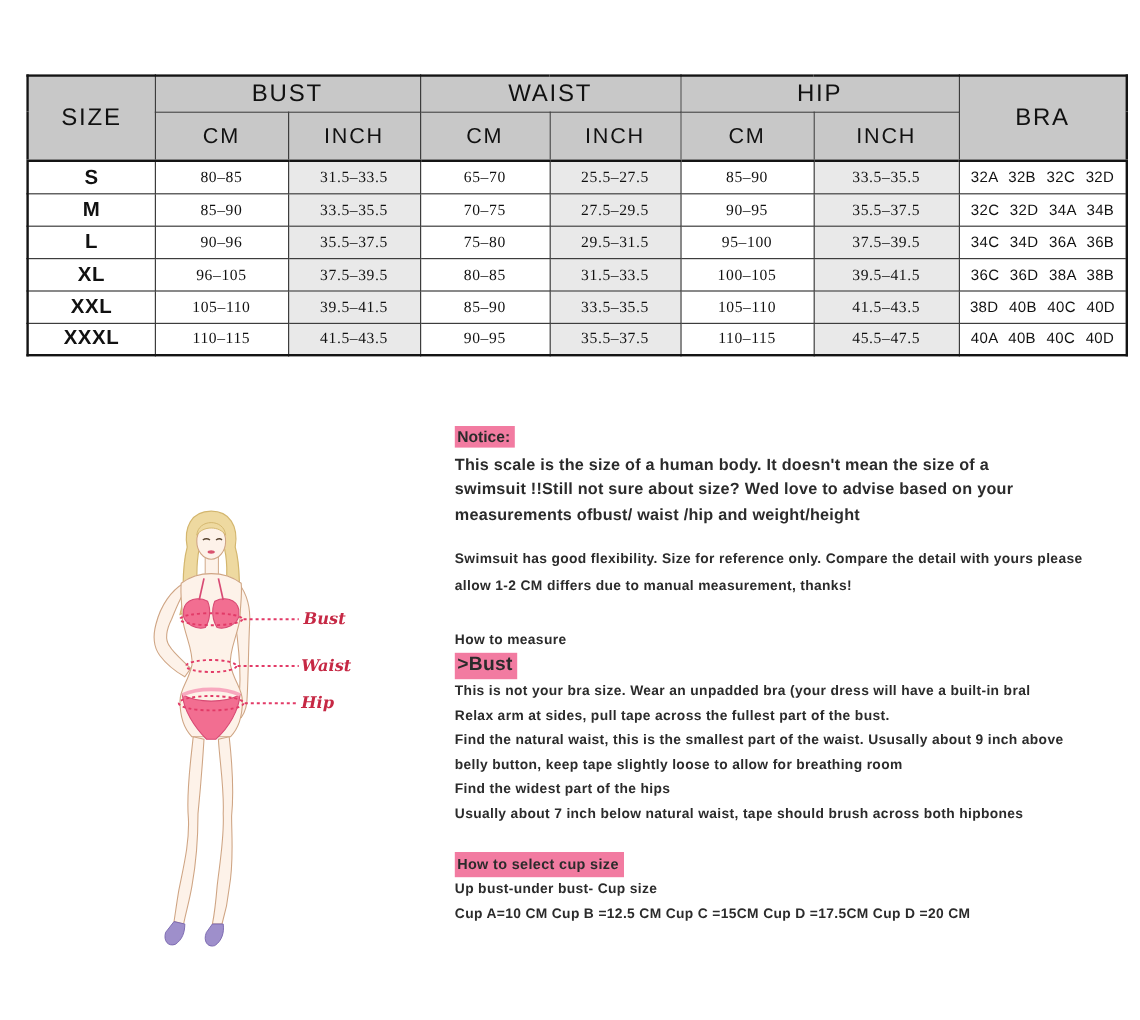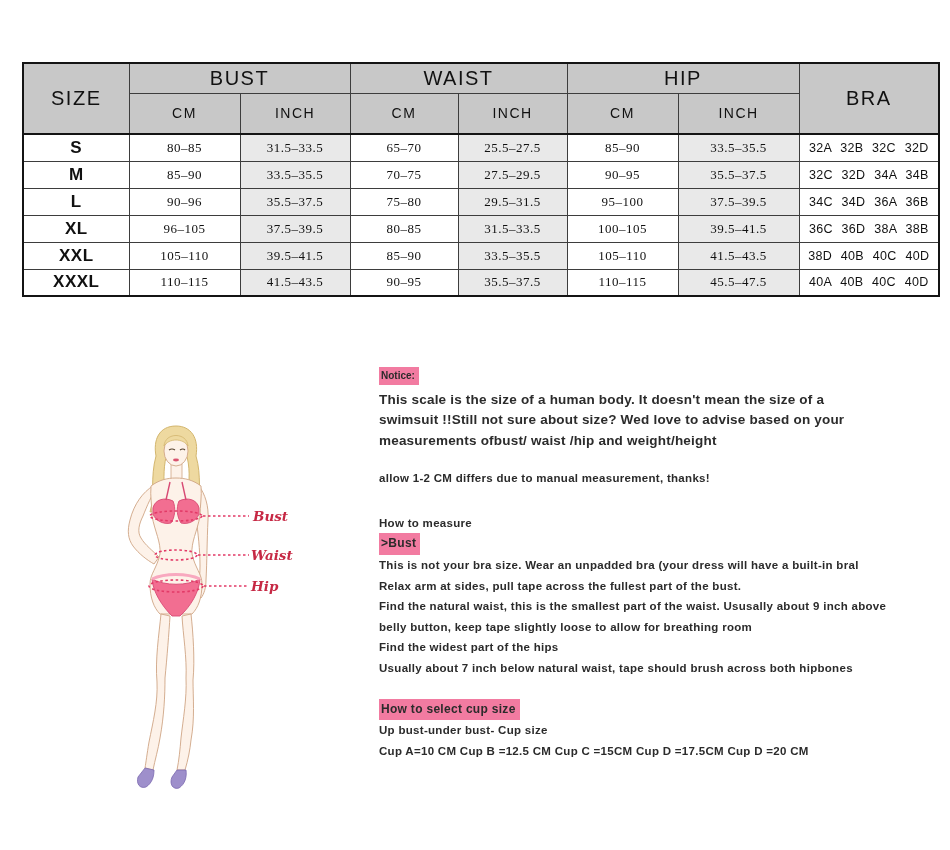--- a/index.html
+++ b/index.html
@@ -30,21 +30,21 @@
     vertical-align: middle;
     color: #111;
     overflow: hidden;
     white-space: nowrap;
   }
   tr.hrow1 th, tr.hrow2 th {
     background: var(--table-header-bg, #c8c8c8);
     font-weight: normal;
   }
   tr.hrow1 th { height: 30px; font-size: 20px; letter-spacing: 1.5px; }
-  tr.hrow2 th { height: 41px; font-size: 14px; letter-spacing: 1.5px; }
+  tr.hrow2 th { height: 41px; font-size: 18px; letter-spacing: 1.5px; }
   th.span-cell { font-size: 20px; letter-spacing: 1.5px; }
   .hdr-bottom { border-bottom: 2px solid #141414 !important; }
   tr.drow td { height: 27px; background: #ffffff; }
   td.size-cell { font-size: 17px; font-weight: 600; letter-spacing: 0.5px; }
   td.num { font-family: "Liberation Serif", serif; font-size: 13px; letter-spacing: 0.5px; }
   td.shade { background: var(--inch-col-bg, #e9e9e9) !important; }
   td.bra { font-size: 12.5px; word-spacing: 5px; letter-spacing: 0.3px; }
 
   
   .figure-wrap { position: absolute; left: 103px; top: 420px; width: 150px; height: 395px; }
@@ -68,25 +68,25 @@
     top: 355px;
     width: 565px;
     color: #2b2b2b;
     font-weight: bold;
   }
   .hl {
     display: inline-block;
     background: var(--highlight, #f27ba1);
     padding: 0 4px 1px 2px;
   }
-  .notice-head { font-size: 10px; line-height: 17px; margin-top: 12px; }
+  .notice-head { font-size: 13px; line-height: 17px; }
   .para1 { margin-top: 5px; font-size: 13.5px; line-height: 20.3px; letter-spacing: 0.2px; }
   .para2 { margin-top: 16px; font-size: 11.5px; line-height: 23px; letter-spacing: 0.3px; }
   .measure { margin-top: 23px; font-size: 11.5px; line-height: 20.6px; letter-spacing: 0.3px; }
-  .measure .sec-head { font-size: 12px; }
+  .measure .sec-head { font-size: 16px; }
   .cup { margin-top: 20px; font-size: 11.5px; line-height: 20.6px; letter-spacing: 0.3px; }
   .cup .sec-head { font-size: 12px; }
   .tline { white-space: nowrap; }
 </style>
 </head>
 <body>
 
 <div class="page">
 
   <table class="size-chart">
@@ -226,20 +226,21 @@
   <div class="fig-label lbl-hip">Hip</div>
 
   <div class="text-col">
     <div class="notice-head"><span class="hl">Notice:</span></div>
     <div class="para1">
       <div class="tline">This scale is the size of a human body. It doesn't mean the size of a</div>
       <div class="tline">swimsuit !!Still not sure about size? Wed love to advise based on your</div>
       <div class="tline">measurements ofbust/ waist /hip and weight/height</div>
     </div>
     <div class="para2">
+      <div class="tline">Swimsuit has good flexibility. Size for reference only. Compare the detail with yours please</div>
       <div class="tline">allow 1-2 CM differs due to manual measurement, thanks!</div>
     </div>
     <div class="measure">
       <div class="tline">How to measure</div>
       <div class="tline sec-head"><span class="hl">&gt;Bust</span></div>
       <div class="tline">This is not your bra size. Wear an unpadded bra (your dress will have a built-in bral</div>
       <div class="tline">Relax arm at sides, pull tape across the fullest part of the bust.</div>
       <div class="tline">Find the natural waist, this is the smallest part of the waist. Ususally about 9 inch above</div>
       <div class="tline">belly button, keep tape slightly loose to allow for breathing room</div>
       <div class="tline">Find the widest part of the hips</div>

